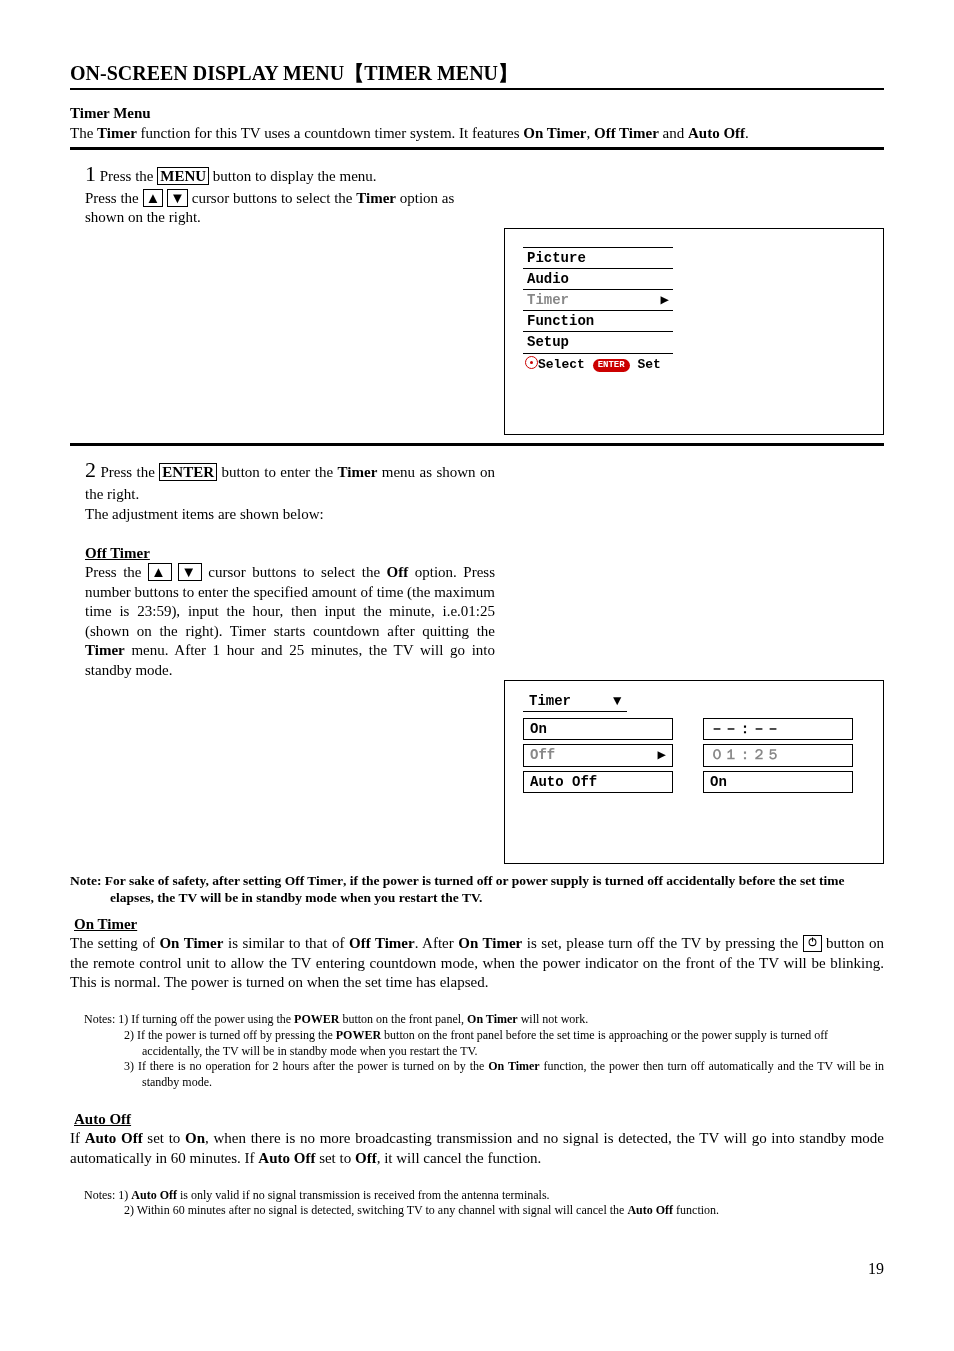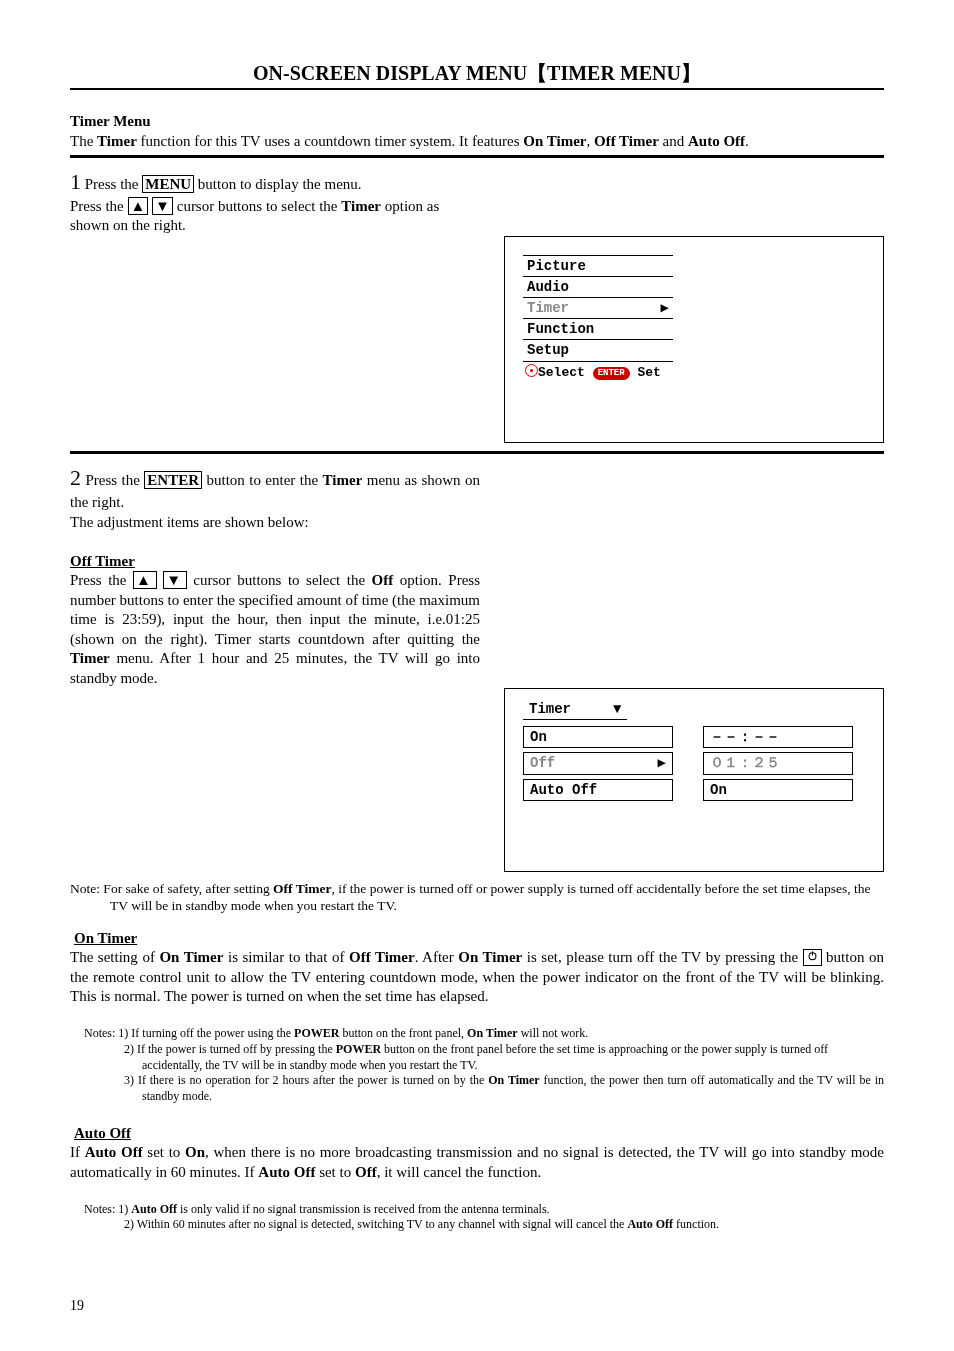--- a/index.html
+++ b/index.html
@@ -10,29 +10,28 @@
     width: 954px;
     box-sizing: border-box;
     color: #000;
     line-height: 1.3;
   }
   .heading {
     font-size: 20px;
     font-weight: bold;
     border-bottom: 2.5px solid #000;
     padding-bottom: 2px;
-    margin-bottom: 22px;
-    text-align: center;
+    margin-bottom: 14px;
   }
   .heading .bracket { font-family: "Times New Roman", serif; }
   .subheading { font-weight: bold; margin-top: 0; margin-bottom: 0; }
   .intro-line { margin-bottom: 4px; }
   .hr-thick { border-bottom: 3px solid #000; margin: 0 0 10px 0; }
 
-  .two-col { margin-bottom: 8px; }
+  .two-col { margin-bottom: 8px; margin-left: 15px; }
   .two-col:after { content:""; display:block; clear:both; }
   .left  { float:left; width: 410px; padding-right: 12px; }
   .right { float:right; width: 380px; padding-left: 18px; }
 
   .step-num { font-size: 22px; font-family: "Times New Roman", serif; }
   .boxed { border: 1px solid #000; padding: 0 2px; }
 
   .osd-panel {
     border: 1px solid #000;
     padding: 18px 18px 60px 18px;
@@ -57,29 +56,29 @@
   .osd2 .cell-wrap { display:flex; gap: 30px; margin-top: 2px; }
   .osd2 .col1 { width: 150px; }
   .osd2 .col2 { width: 150px; }
   .osd2 .boxrow { border:1px solid #000; padding:1px 6px; margin-top:4px; position:relative; }
   .osd2 .dim { color:#888; }
   .osd2 .tri { position:absolute; right:6px; top:1px; }
   .osd2 .footer { padding-top: 4px; }
   .circnum { display:inline-block; width:13px; height:13px; border:1px solid #000; border-radius:50%; font-size:9px; line-height:13px; text-align:center; position:relative; top:-1px; }
   .justify { text-align: justify; }
 
-  .note { font-size: 13.5px; margin: 8px 0 14px 0; padding-left: 40px; text-indent: -40px; }
+  .note { font-size: 13.5px; margin: 8px 0 8px 0; padding-left: 40px; text-indent: -40px; font-weight: bold; }
   .indent-hang { padding-left: 72px; text-indent: -58px; font-size: 12px; }
 
   .power-icon {
     display:inline-block; border:1px solid #000; padding: 0 3px; height: 15px; line-height:15px;
     font-size: 12px; position: relative; top: -1px;
   }
 
-  .pagenum { text-align:left; margin-top: 64px; font-size: 14px; }
+  .pagenum { text-align:right; margin-top: 40px; font-size: 16px; }
 
   .sec-underline { font-weight: bold; text-decoration: underline; }
 </style>
 </head>
 <body>
 
 
 
 
 <div class="heading">

